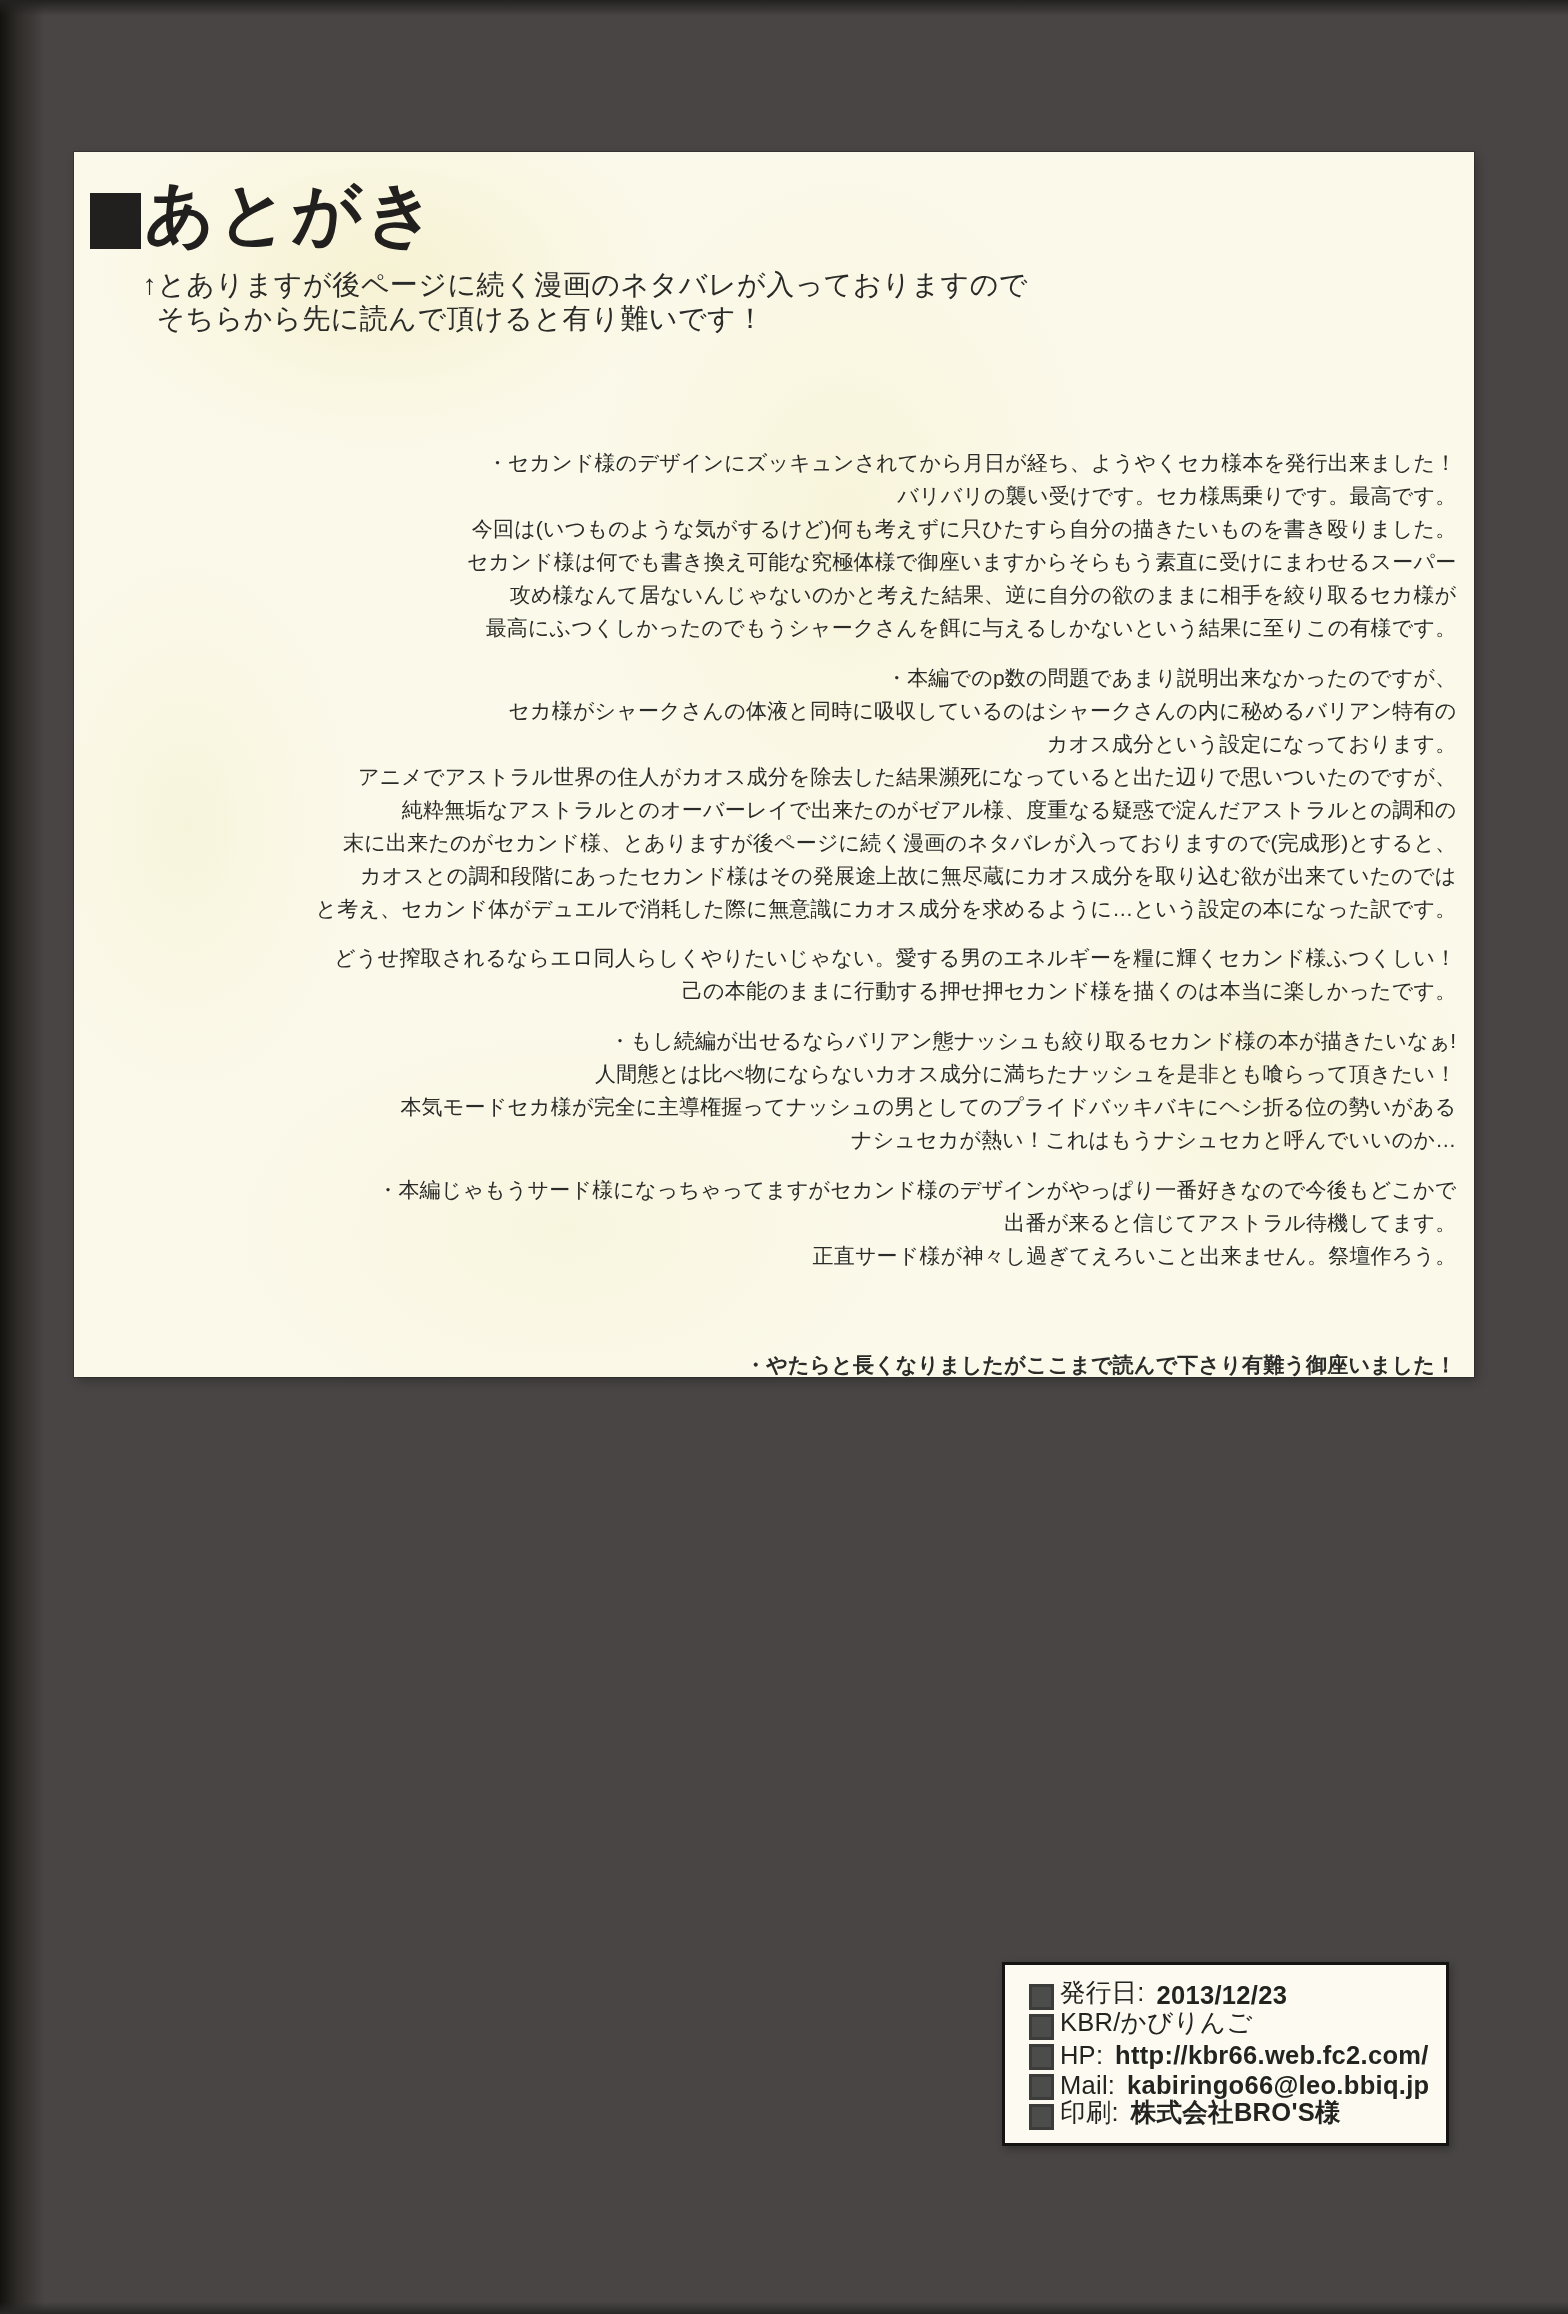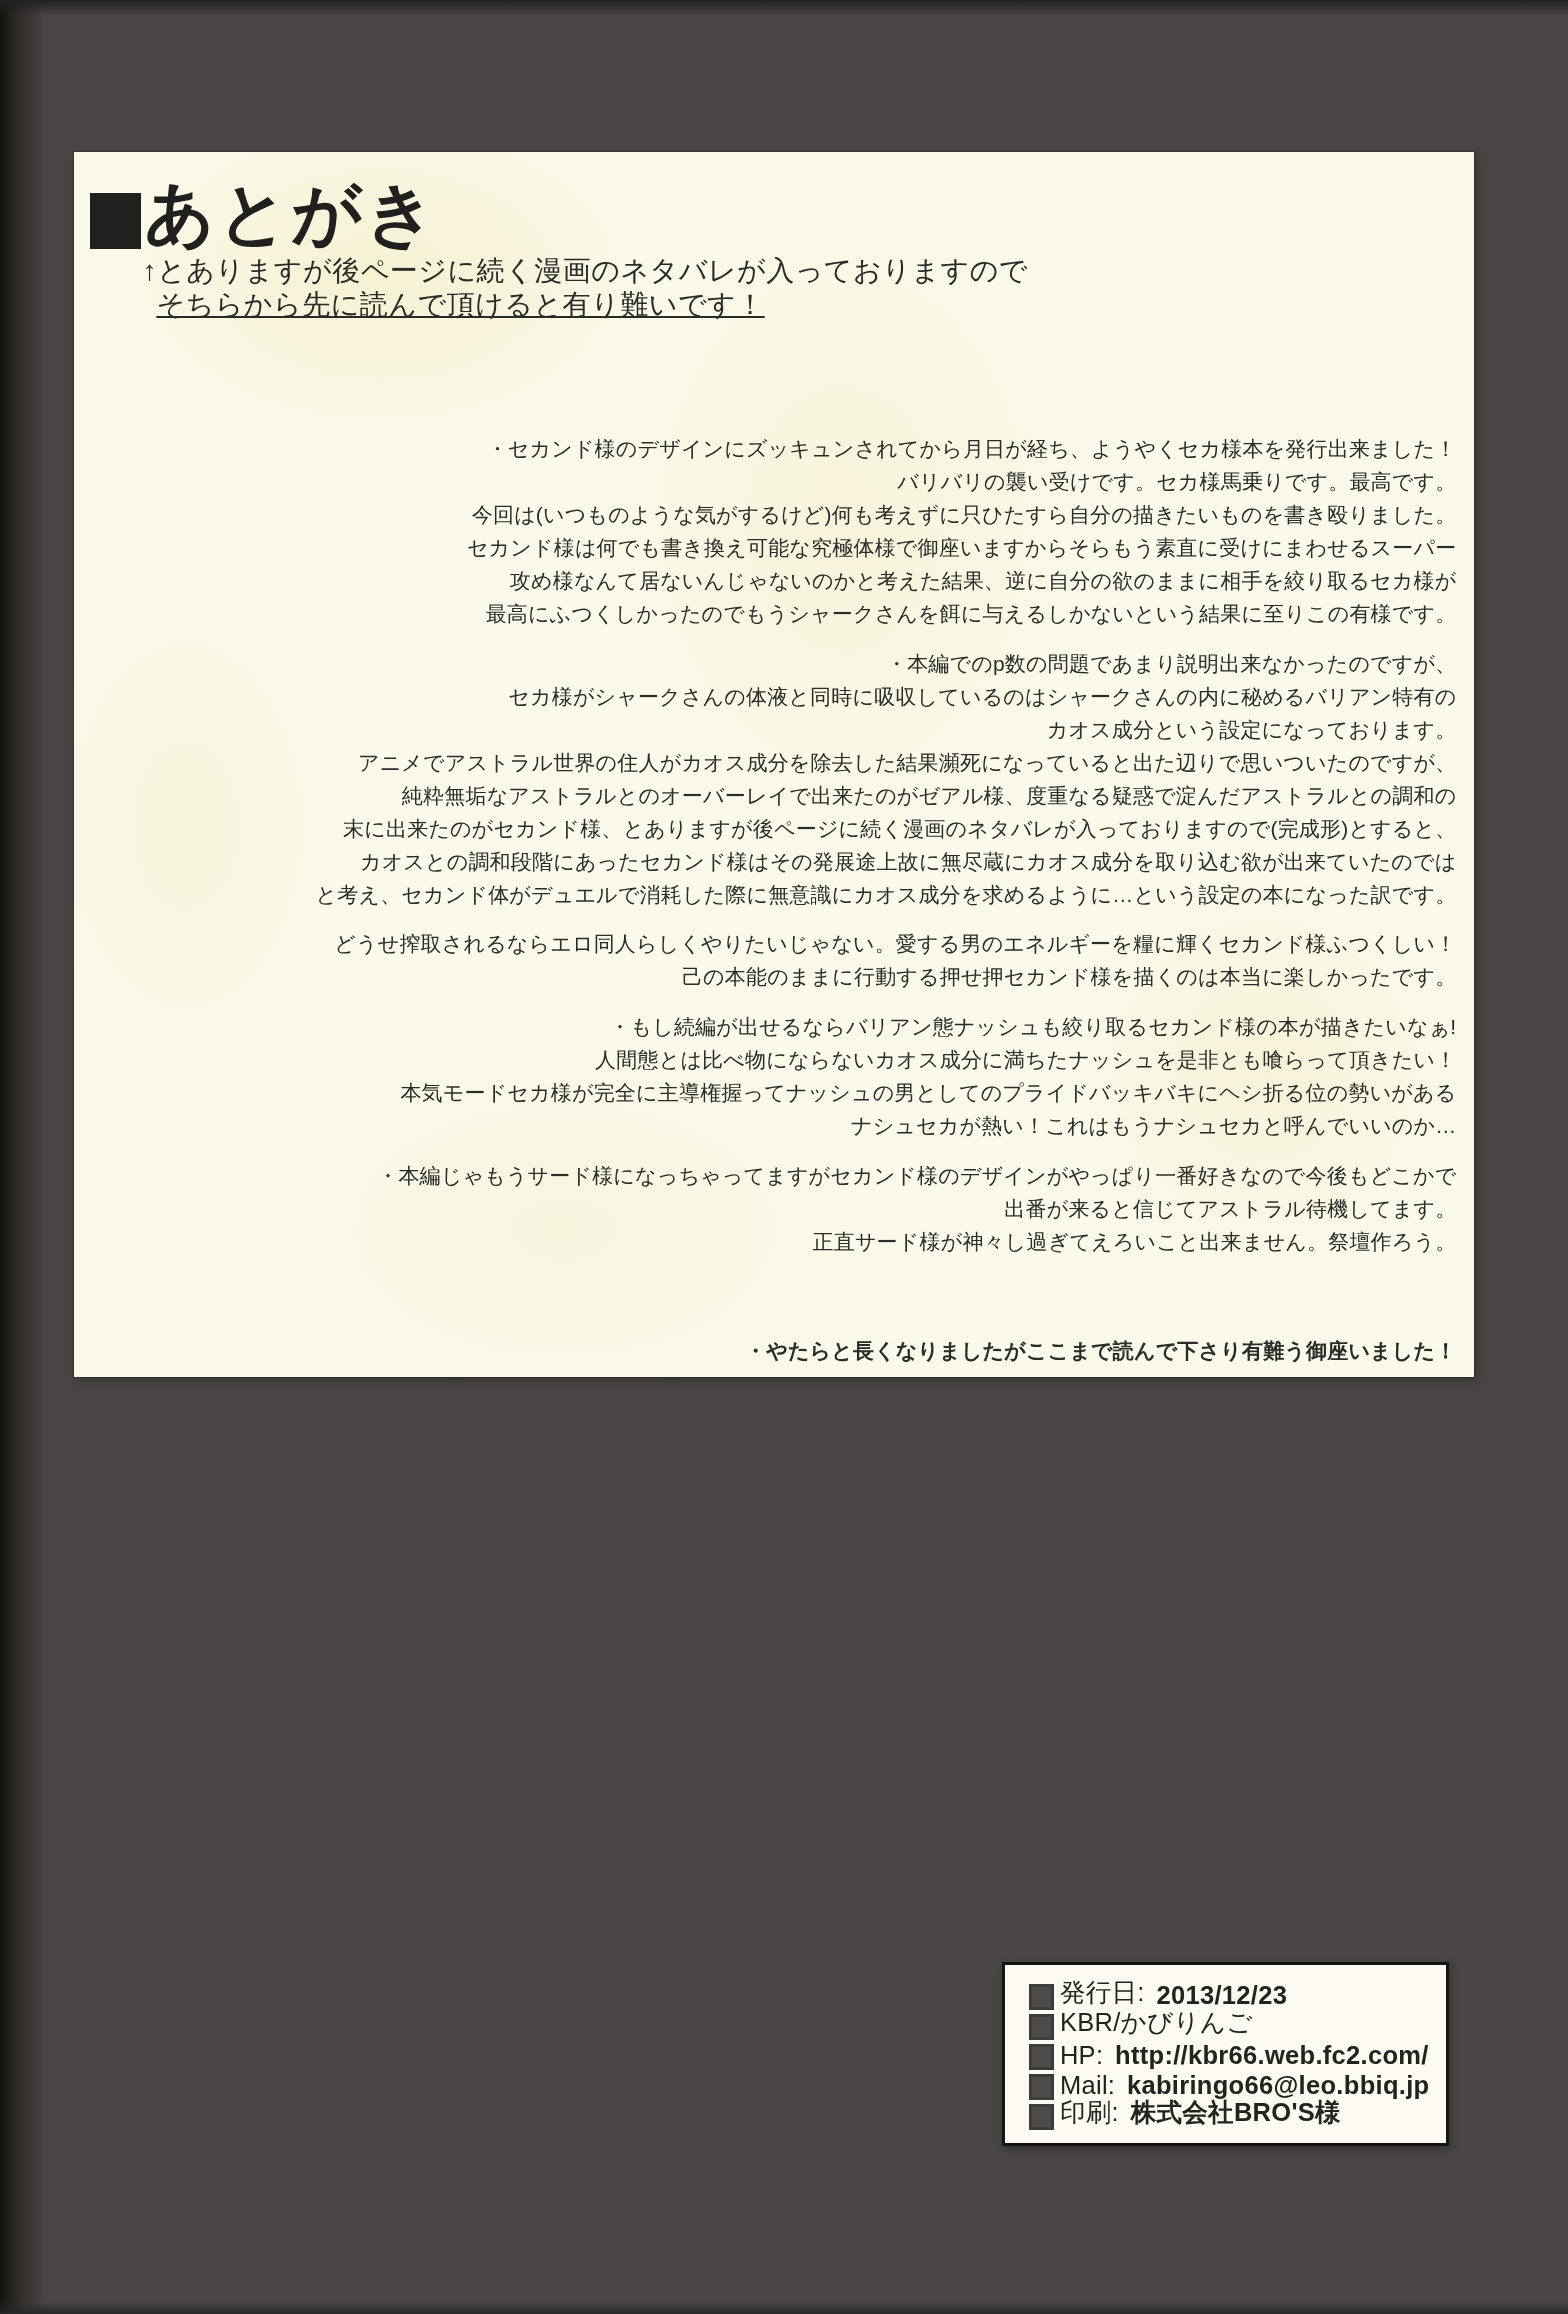--- a/index.html
+++ b/index.html
@@ -41,26 +41,26 @@
 
   .title-row { display: flex; align-items: center; }
   .title-square {
     width: 51px; height: 56px; background: #21201e;
     margin-top: 13.7px; margin-right: 3.9px; flex: 0 0 auto;
   }
   .title-text {
     font-size: 69px; font-weight: bold; color: #21201e;
     line-height: 1.05; letter-spacing: 2.9px;
   }
-  .note-block { margin: 4px 0 0 53px; }
+  .note-block { margin: 18px 0 0 53px; }
   .note-line {
     font-size: 28px; color: #2a2a28; line-height: 34px;
     white-space: nowrap; letter-spacing: 0.5px;
   }
-  .note-line.second { margin-left: 13.7px; text-decoration: underline; }
+  .note-line.second { margin-left: 13.7px; }
 
   .body-text { margin: 110px 0 0 0; }
   .para { margin: 0 0 16.7px 0; }
   .para.final { margin-top: 76px; font-weight: bold; }
   .body-line {
     font-size: 21px; color: #2b2b29; line-height: 33px;
     white-space: nowrap; letter-spacing: 0.2px; text-align: right;
   }
 
   

